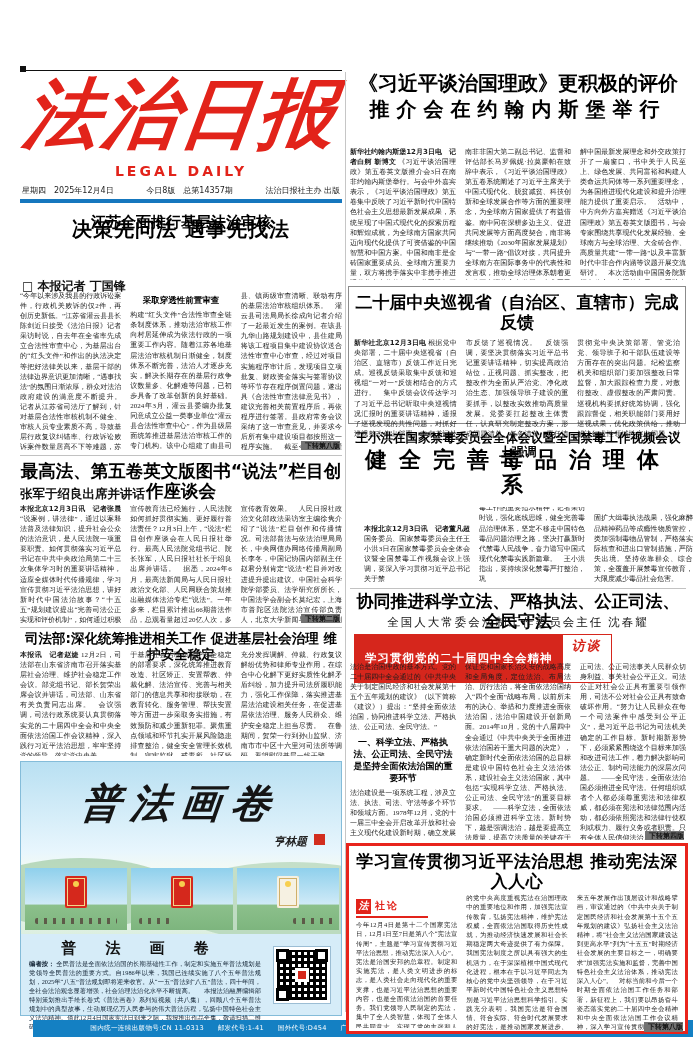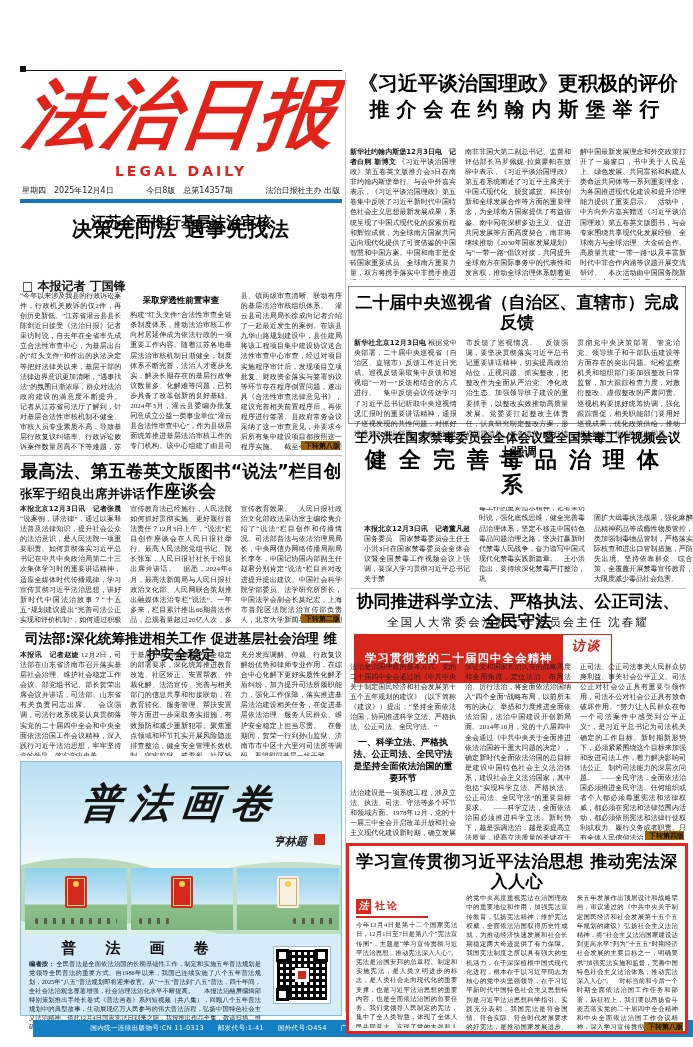--- a/index.html
+++ b/index.html
@@ -4,21 +4,21 @@
 <style>
   html,body{margin:0;padding:0;background:#e9e9e6;}
   #page{position:relative;width:693px;height:1047px;background:#fff;outline:1px solid #cfcfcc;margin:0 auto;overflow:hidden;
         font-family:"Liberation Serif","DejaVu Serif",serif;color:#111;}
   .abs{position:absolute;}
   .hl{font-family:"DejaVu Sans","Liberation Sans",sans-serif;font-weight:bold;color:#000;text-align:center;line-height:1.15;}
   .cols{display:flex;gap:9px;overflow:hidden;}
   .bcol{flex:1;font-size:7px;line-height:1.44;text-align:justify;color:#1c1c1c;overflow:hidden;}
   .lead{font-weight:bold;font-family:"DejaVu Sans",sans-serif;}
   .subhead{font-family:"DejaVu Sans",sans-serif;font-weight:bold;text-align:center;font-size:8.5px;margin:3px 0 4px;color:#000;}
-  .jump{position:absolute;right:2px;bottom:-1px;background:#a16207;font-family:"DejaVu Sans",sans-serif;font-weight:bold;font-size:7px;padding-left:4px;}
+  .jump{position:absolute;right:2px;bottom:-1px;background:#737373;font-family:"DejaVu Sans",sans-serif;font-weight:bold;font-size:7px;padding-left:4px;}
   .hr{position:absolute;height:1px;background:#c2c2c2;}
   .vr{position:absolute;width:1px;background:#c6c6c6;}
 
   
   #toprule{left:20px;top:70px;width:322px;height:1px;background:#111;}
   #topsq{left:20px;top:66px;width:6px;height:6px;background:#111;}
   #paper-title{left:20px;top:76px;width:322px;text-align:center;color:#e2231a;
      font-size:76px;line-height:1.0;font-weight:900;font-style:italic;transform:skewX(-7deg);
      font-family:"DejaVu Serif",serif;letter-spacing:2px;}
   #legal-daily{left:20px;top:163px;width:322px;text-align:center;color:#e2231a;

